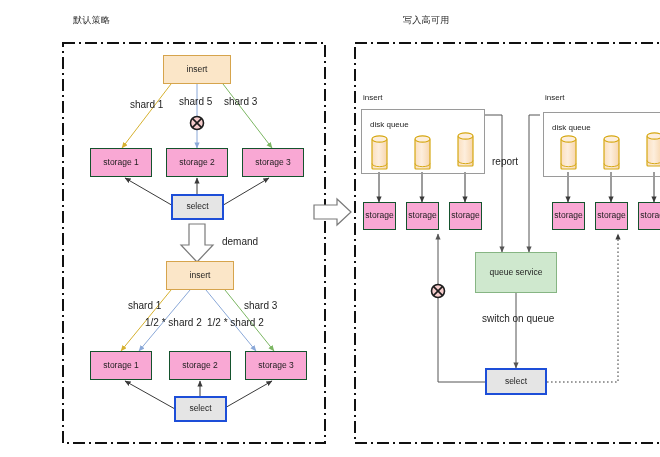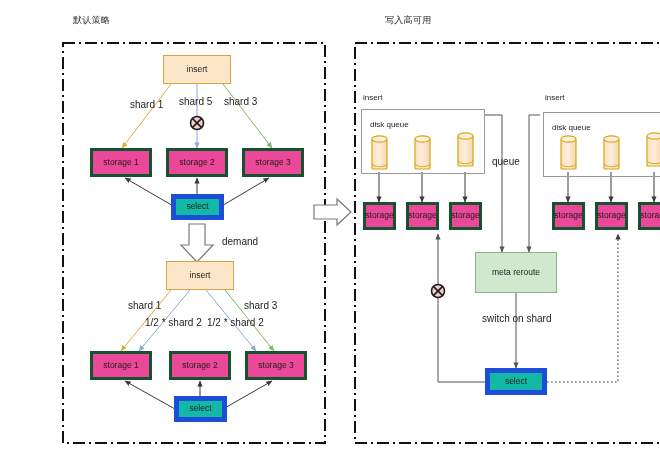--- a/index.html
+++ b/index.html
@@ -39,26 +39,26 @@
     font-size: 8.5px;
     color: #1d1d1d;
     text-align: center;
     line-height: 1.1;
   }
   .n-insert {
     background: #fbe6c8;
     border: 1px solid #d6a44c;
   }
   .n-storage {
-    background: #ec4899;
-    border: 3px solid #14532d;
+    background: #f9a8d4;
+    border: 1px solid #14532d;
   }
   .n-select {
-    background: #14b8a6;
-    border: 5px solid #1d4ed8;
+    background: #e5e5e5;
+    border: 2px solid #1d4ed8;
   }
   .n-meta {
     background: #cfe8ce;
     border: 1px solid #86b583;
   }
   .group-box {
     position: absolute;
     box-sizing: border-box;
     border: 1px solid #9a9a9a;
     background: transparent;
@@ -75,21 +75,21 @@
     color: #1d1d1d;
     white-space: nowrap;
   }
 </style>
 </head>
 <body>
 
 <div id="canvas">
 
   <div class="panel-title" style="left:28px; top:14px;">默认策略</div>
-  <div class="panel-title" style="left:340px; top:14px;">写入高可用</div>
+  <div class="panel-title" style="left:358px; top:14px;">写入高可用</div>
 
   <svg class="layer">
     <defs>
       <marker id="ah-dark" markerWidth="7" markerHeight="7" refX="5.6" refY="2.6" orient="auto">
         <path d="M0,0 L6,2.6 L0,5.2 z" fill="#3a3a3a"></path>
       </marker>
       <marker id="ah-gold" markerWidth="7" markerHeight="7" refX="5.6" refY="2.6" orient="auto">
         <path d="M0,0 L6,2.6 L0,5.2 z" fill="#d6b12f"></path>
       </marker>
       <marker id="ah-blue" markerWidth="7" markerHeight="7" refX="5.6" refY="2.6" orient="auto">
@@ -239,21 +239,21 @@
   <div class="node n-storage" style="left:404px; top:202px; width:33px; height:28px;">storage</div>
 
   <div class="group-label" style="left:500px; top:93px;">insert</div>
   <div class="group-box" style="left:498px; top:112px; width:124px; height:65px;"></div>
   <div class="group-label" style="left:507px; top:123px;">disk queue</div>
 
   <div class="node n-storage" style="left:507px; top:202px; width:33px; height:28px;">storage</div>
   <div class="node n-storage" style="left:550px; top:202px; width:33px; height:28px;">storage</div>
   <div class="node n-storage" style="left:593px; top:202px; width:33px; height:28px;">storage</div>
 
-  <div class="edge-label" style="left:447px; top:156px;">queue</div>
-
-  <div class="node n-meta" style="left:430px; top:252px; width:82px; height:41px;">meta reroute</div>
-
-  <div class="edge-label" style="left:437px; top:313px;">switch on shard</div>
+  <div class="edge-label" style="left:447px; top:156px;">report</div>
+
+  <div class="node n-meta" style="left:430px; top:252px; width:82px; height:41px;">queue service</div>
+
+  <div class="edge-label" style="left:437px; top:313px;">switch on queue</div>
 
   <div class="node n-select" style="left:440px; top:368px; width:62px; height:27px;">select</div>
 
 </div>
 
 </body></html>

